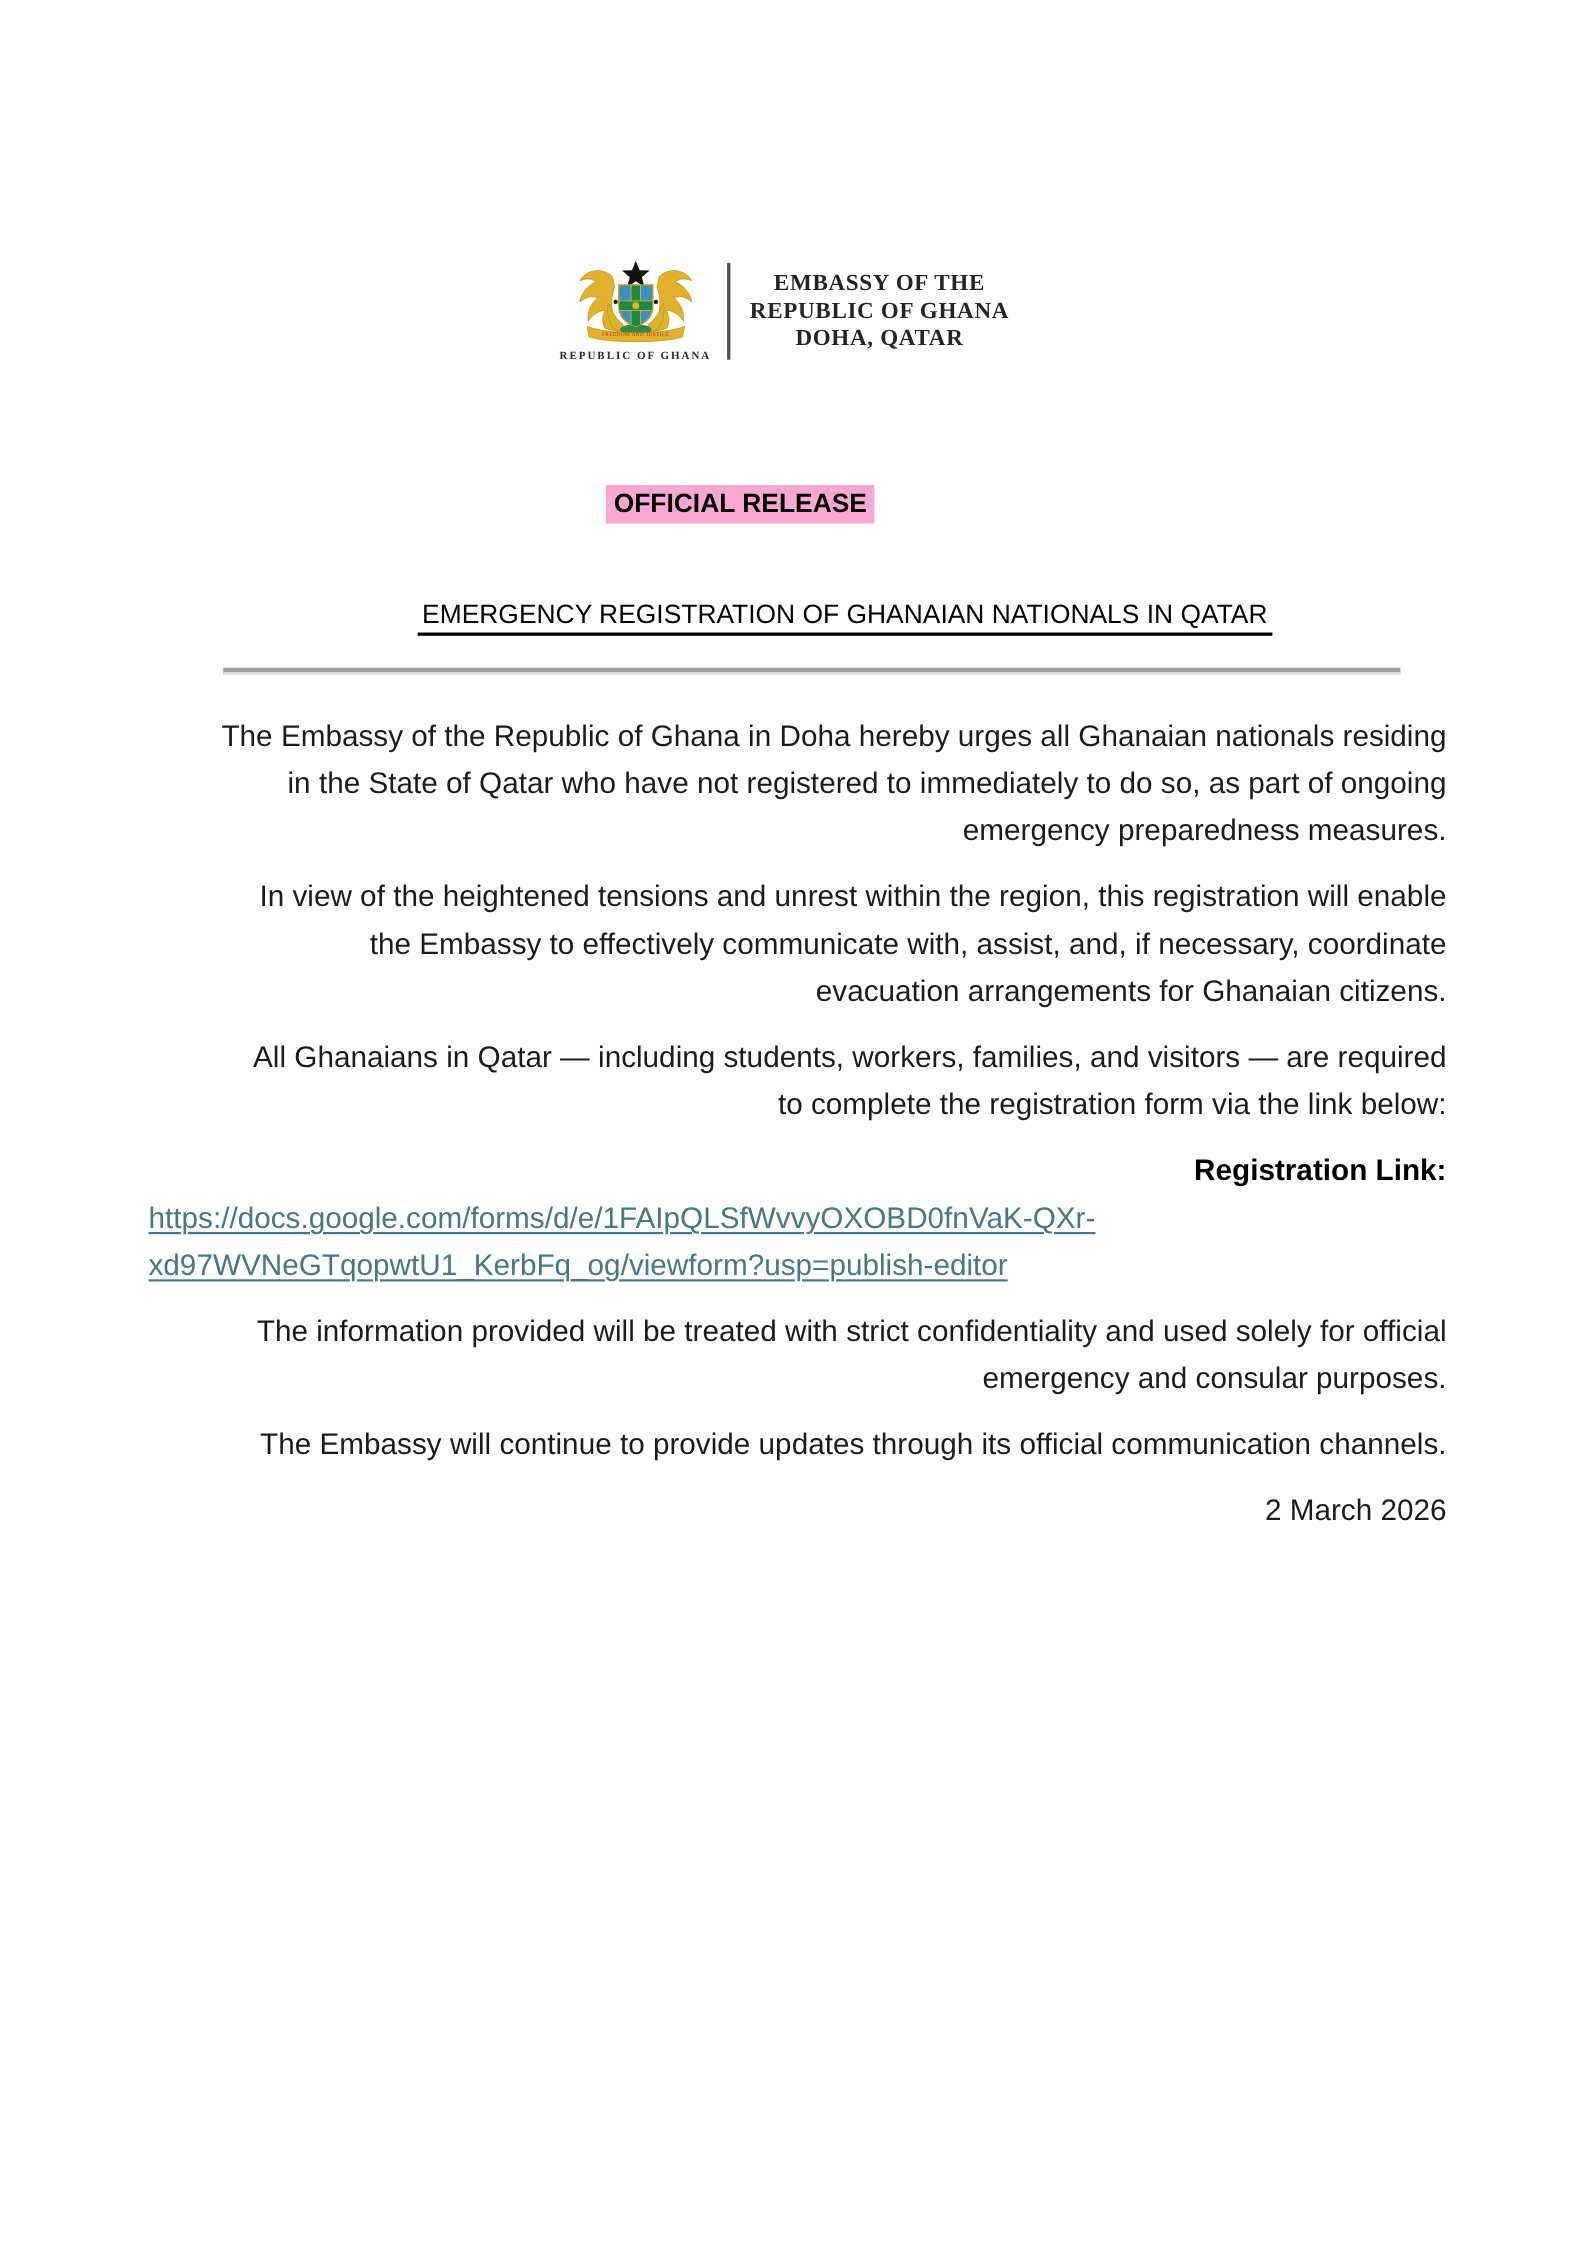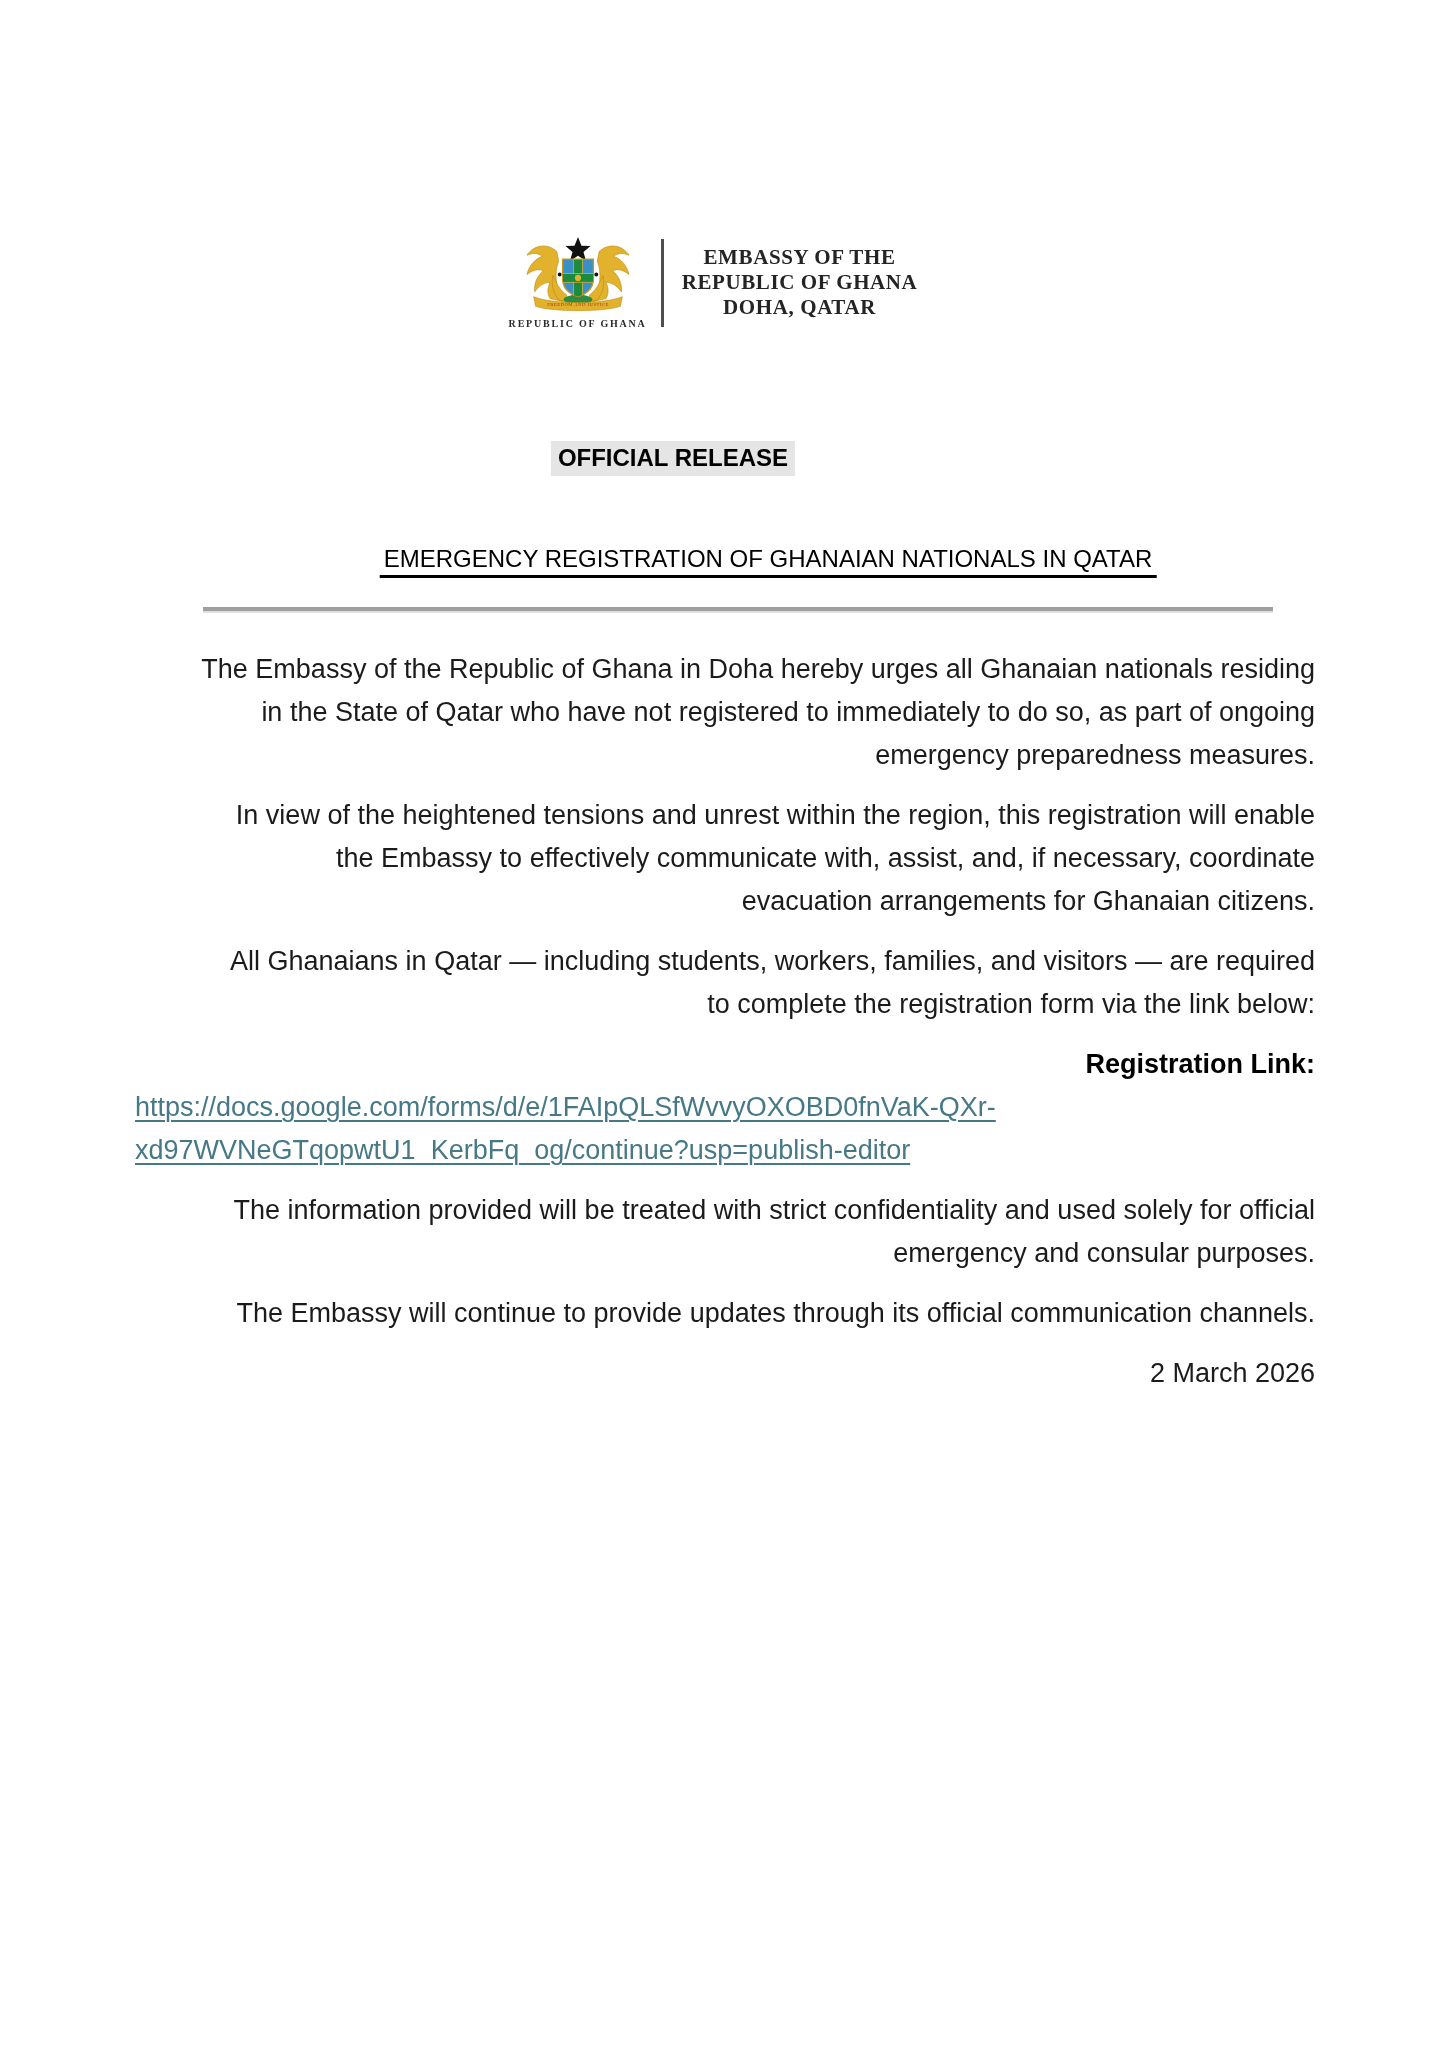--- a/index.html
+++ b/index.html
@@ -31,21 +31,21 @@
   }
   .embassy-name{
     font-family:Liberation Serif, serif;
     font-weight:700;font-size:21px;line-height:25px;
     letter-spacing:0.6px;color:#242424;
     text-align:center;white-space:nowrap;
   }
   
   .release-badge{
     position:absolute;top:441px;left:673px;transform:translateX(-50%);
-    background:#e5e5e5;color:#000;
+    background:#f9a8d4;color:#000;
     font-size:24px;font-weight:700;line-height:30px;
     padding:2px 7px 3px;white-space:nowrap;
   }
   .doc-title{
     position:absolute;top:545px;left:768px;transform:translateX(-50%);
     color:#000;font-size:24px;font-weight:400;line-height:27px;
     border-bottom:3px solid #000;padding:0 4px 3px;
     white-space:nowrap;
   }
   .rule{
@@ -139,21 +139,21 @@
     </div>
 
     <div class="para">
       <div class="ln">All Ghanaians in Qatar — including students, workers, families, and visitors — are required</div>
       <div class="ln">to complete the registration form via the link below:</div>
     </div>
 
     <div class="para">
       <div class="ln bold-label">Registration Link:</div>
       <a class="link-line">https://docs.google.com/forms/d/e/1FAIpQLSfWvvyOXOBD0fnVaK-QXr-</a>
-      <a class="link-line">xd97WVNeGTqopwtU1_KerbFq_og/continue?usp=publish-editor</a>
+      <a class="link-line">xd97WVNeGTqopwtU1_KerbFq_og/viewform?usp=publish-editor</a>
     </div>
 
     <div class="para">
       <div class="ln">The information provided will be treated with strict confidentiality and used solely for official</div>
       <div class="ln">emergency and consular purposes.</div>
     </div>
 
     <div class="para">
       <div class="ln">The Embassy will continue to provide updates through its official communication channels.</div>
     </div>

